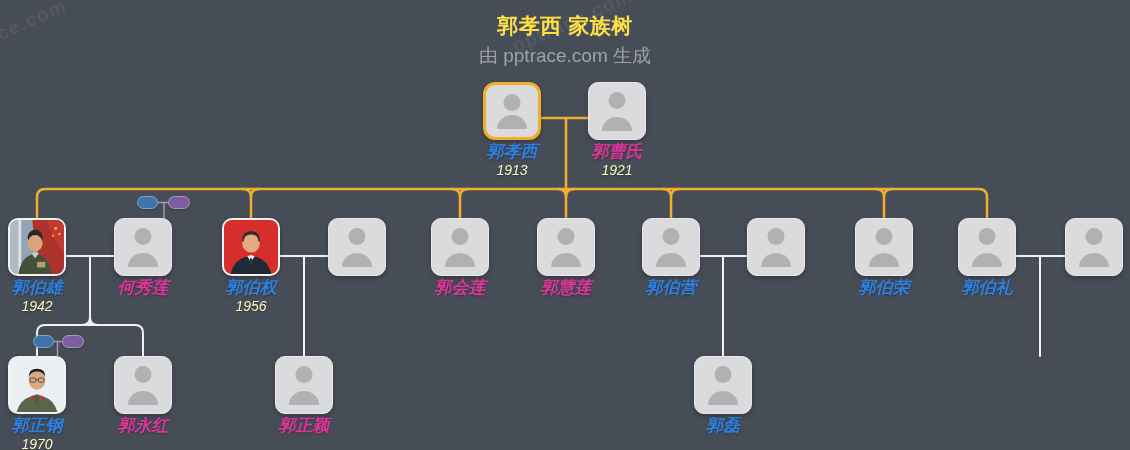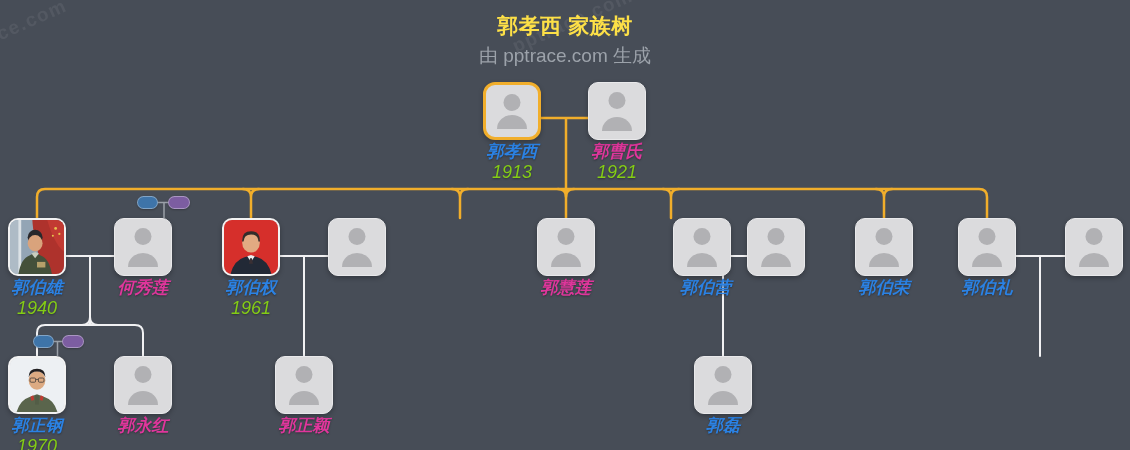--- a/index.html
+++ b/index.html
@@ -23,21 +23,21 @@
   .pbox.photo{border:2px solid #F2F2F2;}
   .ph-head{position:absolute;top:9px;left:50%;transform:translateX(-50%);width:17px;height:17px;
            border-radius:50%;background:#B1B1B4;}
   .ph-body{position:absolute;bottom:8px;left:50%;transform:translateX(-50%);width:30px;height:14px;
            background:#B1B1B4;border-radius:50% 50% 0 0/100% 100% 0 0;}
   svg.photoimg{display:block;width:100%;height:100%;}
   .pname{margin-top:3px;font-size:17px;font-weight:700;line-height:1.1;white-space:nowrap;
          text-shadow:0 1px 2px rgba(0,0,0,0.35);}
   .male{color:#2B82E4;}
   .female{color:#E0369C;}
-  .pyear{font-size:18px;color:#84cc16;line-height:1.15;text-shadow:0 1px 2px rgba(0,0,0,0.35);}
+  .pyear{font-size:14px;color:#fef9c3;line-height:1.15;text-shadow:0 1px 2px rgba(0,0,0,0.35);}
 </style>
 </head>
 <body>
 
 <div id="canvas">
 
   <div class="wm" style="left:-58px;top:20px;">pptrace.com</div>
   <div class="wm" style="left:508px;top:10px;">pptrace.com</div>
 
   <div class="title">郭孝西 家族树</div>
@@ -101,57 +101,64 @@
           <circle cx="53" cy="15" r="1.2" fill="#E7C24D"></circle>
           <circle cx="46" cy="17" r="1.1" fill="#E7C24D"></circle>
         <circle cx="27" cy="18.5" r="8" fill="#28282C"></circle>
         <ellipse cx="27" cy="25" rx="8" ry="8.8" fill="#D9A37C"></ellipse>
         <path d="M9,58 Q12,41 21,38 L27,35 L33,38 Q42,41 45,58 Z" fill="#44503A"></path>
         <path d="M23,36 L27,41 L31,36 L27,34.5 Z" fill="#C9CDBE"></path>
         <rect x="29" y="45" width="9" height="6" fill="#B5A06A"></rect>
       </svg>
     </div>
     <div class="pname male">郭伯雄</div>
-    <div class="pyear">1940</div>
+    <div class="pyear">1942</div>
   </div>
   <div class="node" style="left:83px;top:218px;">
     <div class="pbox">
         <div class="ph-head"></div>
         <div class="ph-body"></div>
       </div>
     <div class="pname female">何秀莲</div>
   </div>
   <div class="node" style="left:191px;top:218px;">
     <div class="pbox photo">
       <svg class="photoimg" viewBox="0 0 58 58">
         <rect width="58" height="58" fill="#D62F2B"></rect>
         <ellipse cx="29" cy="24.5" rx="9.5" ry="10.5" fill="#E2AA82"></ellipse>
         <path d="M19.5,23 Q19,12 29,12 Q39,12 38.5,23 L37,23 Q36.5,15.5 29,15.5 Q21.5,15.5 21,23 Z" fill="#332D2B"></path>
         <path d="M7,58 Q11,43 22,40 L29,38 L36,40 Q47,43 51,58 Z" fill="#222936"></path>
         <path d="M25,39 L29,45 L33,39 L29,37.5 Z" fill="#EFEFEF"></path>
         <path d="M28,41 L30,41 L31,47 L27,47 Z" fill="#3A2F33"></path>
       </svg>
     </div>
     <div class="pname male">郭伯权</div>
-    <div class="pyear">1961</div>
+    <div class="pyear">1956</div>
   </div>
   <div class="node" style="left:297px;top:218px;">
     <div class="pbox">
         <div class="ph-head"></div>
         <div class="ph-body"></div>
       </div>
   </div>
+  <div class="node" style="left:400px;top:218px;">
+    <div class="pbox">
+        <div class="ph-head"></div>
+        <div class="ph-body"></div>
+      </div>
+    <div class="pname female">郭会莲</div>
+  </div>
   <div class="node" style="left:506px;top:218px;">
     <div class="pbox">
         <div class="ph-head"></div>
         <div class="ph-body"></div>
       </div>
     <div class="pname female">郭慧莲</div>
   </div>
-  <div class="node" style="left:611px;top:218px;align-items:flex-end;">
+  <div class="node" style="left:611px;top:218px;">
     <div class="pbox">
         <div class="ph-head"></div>
         <div class="ph-body"></div>
       </div>
     <div class="pname male">郭伯营</div>
   </div>
   <div class="node" style="left:716px;top:218px;">
     <div class="pbox">
         <div class="ph-head"></div>
         <div class="ph-body"></div>

